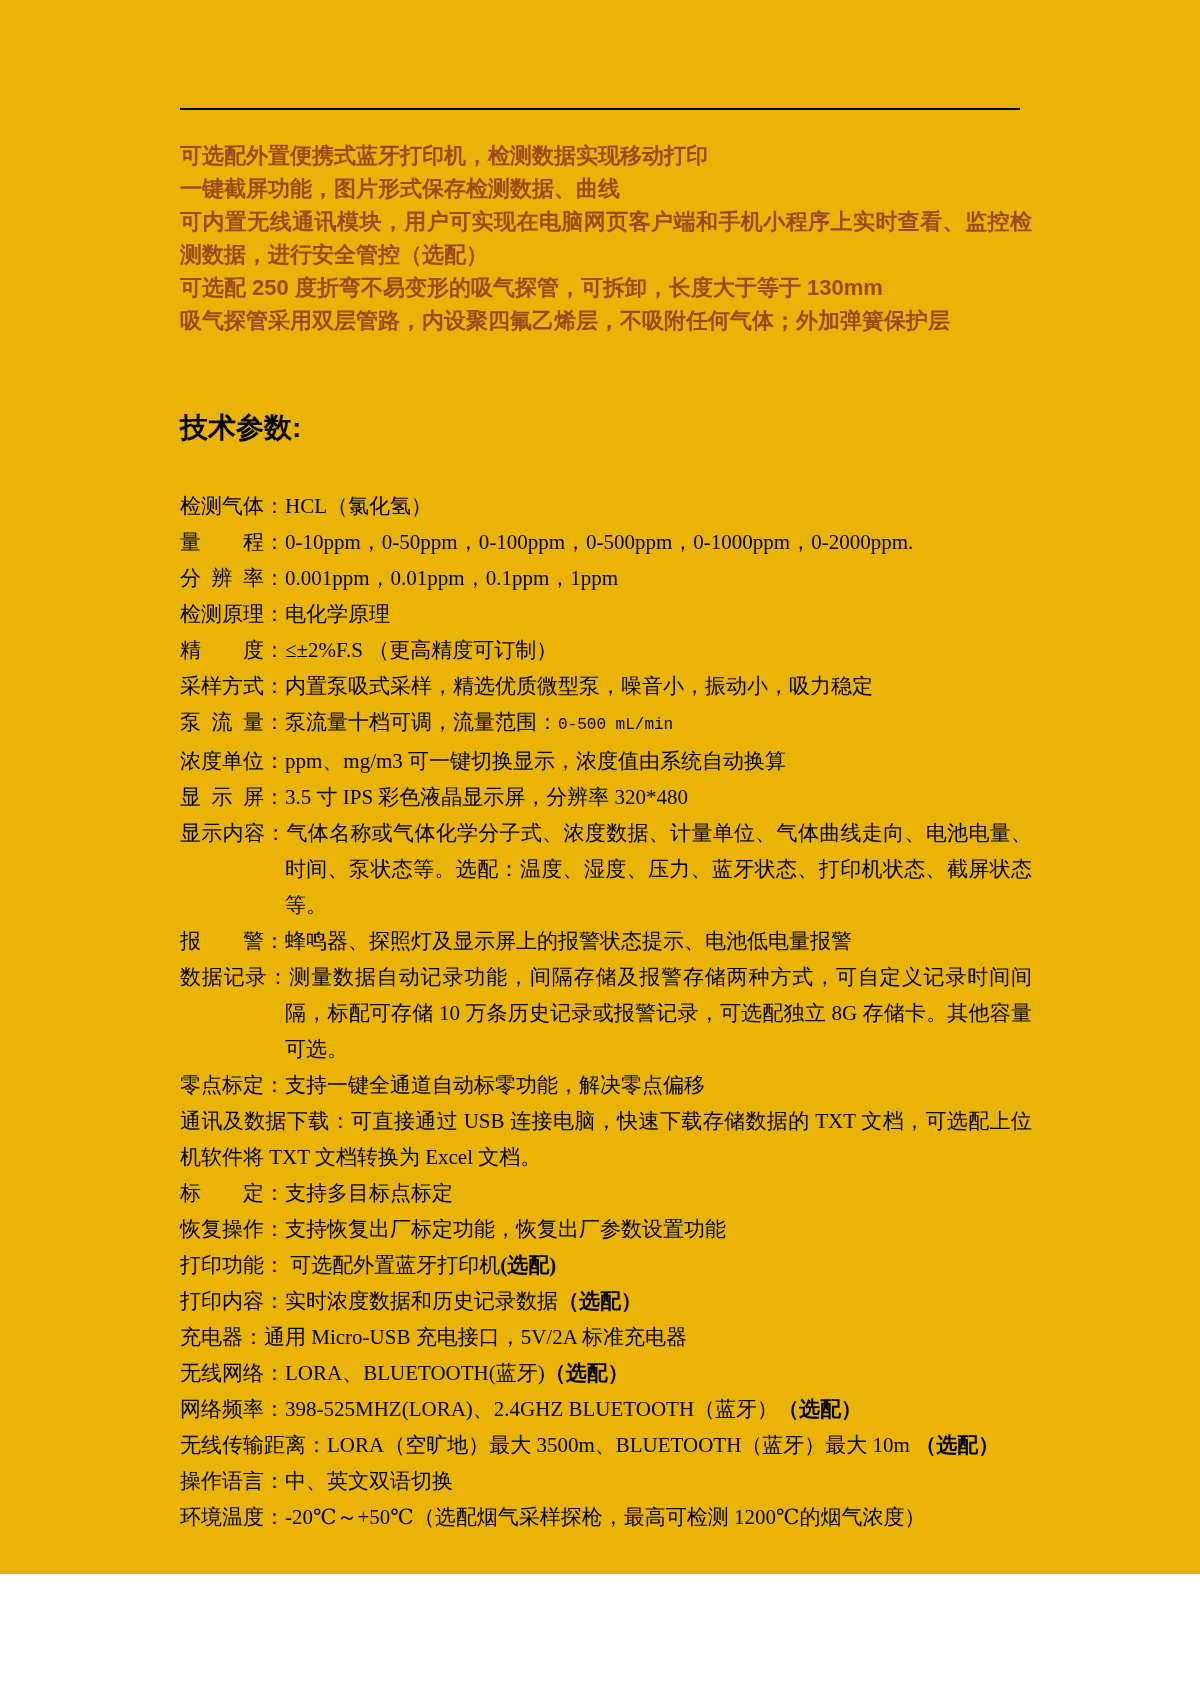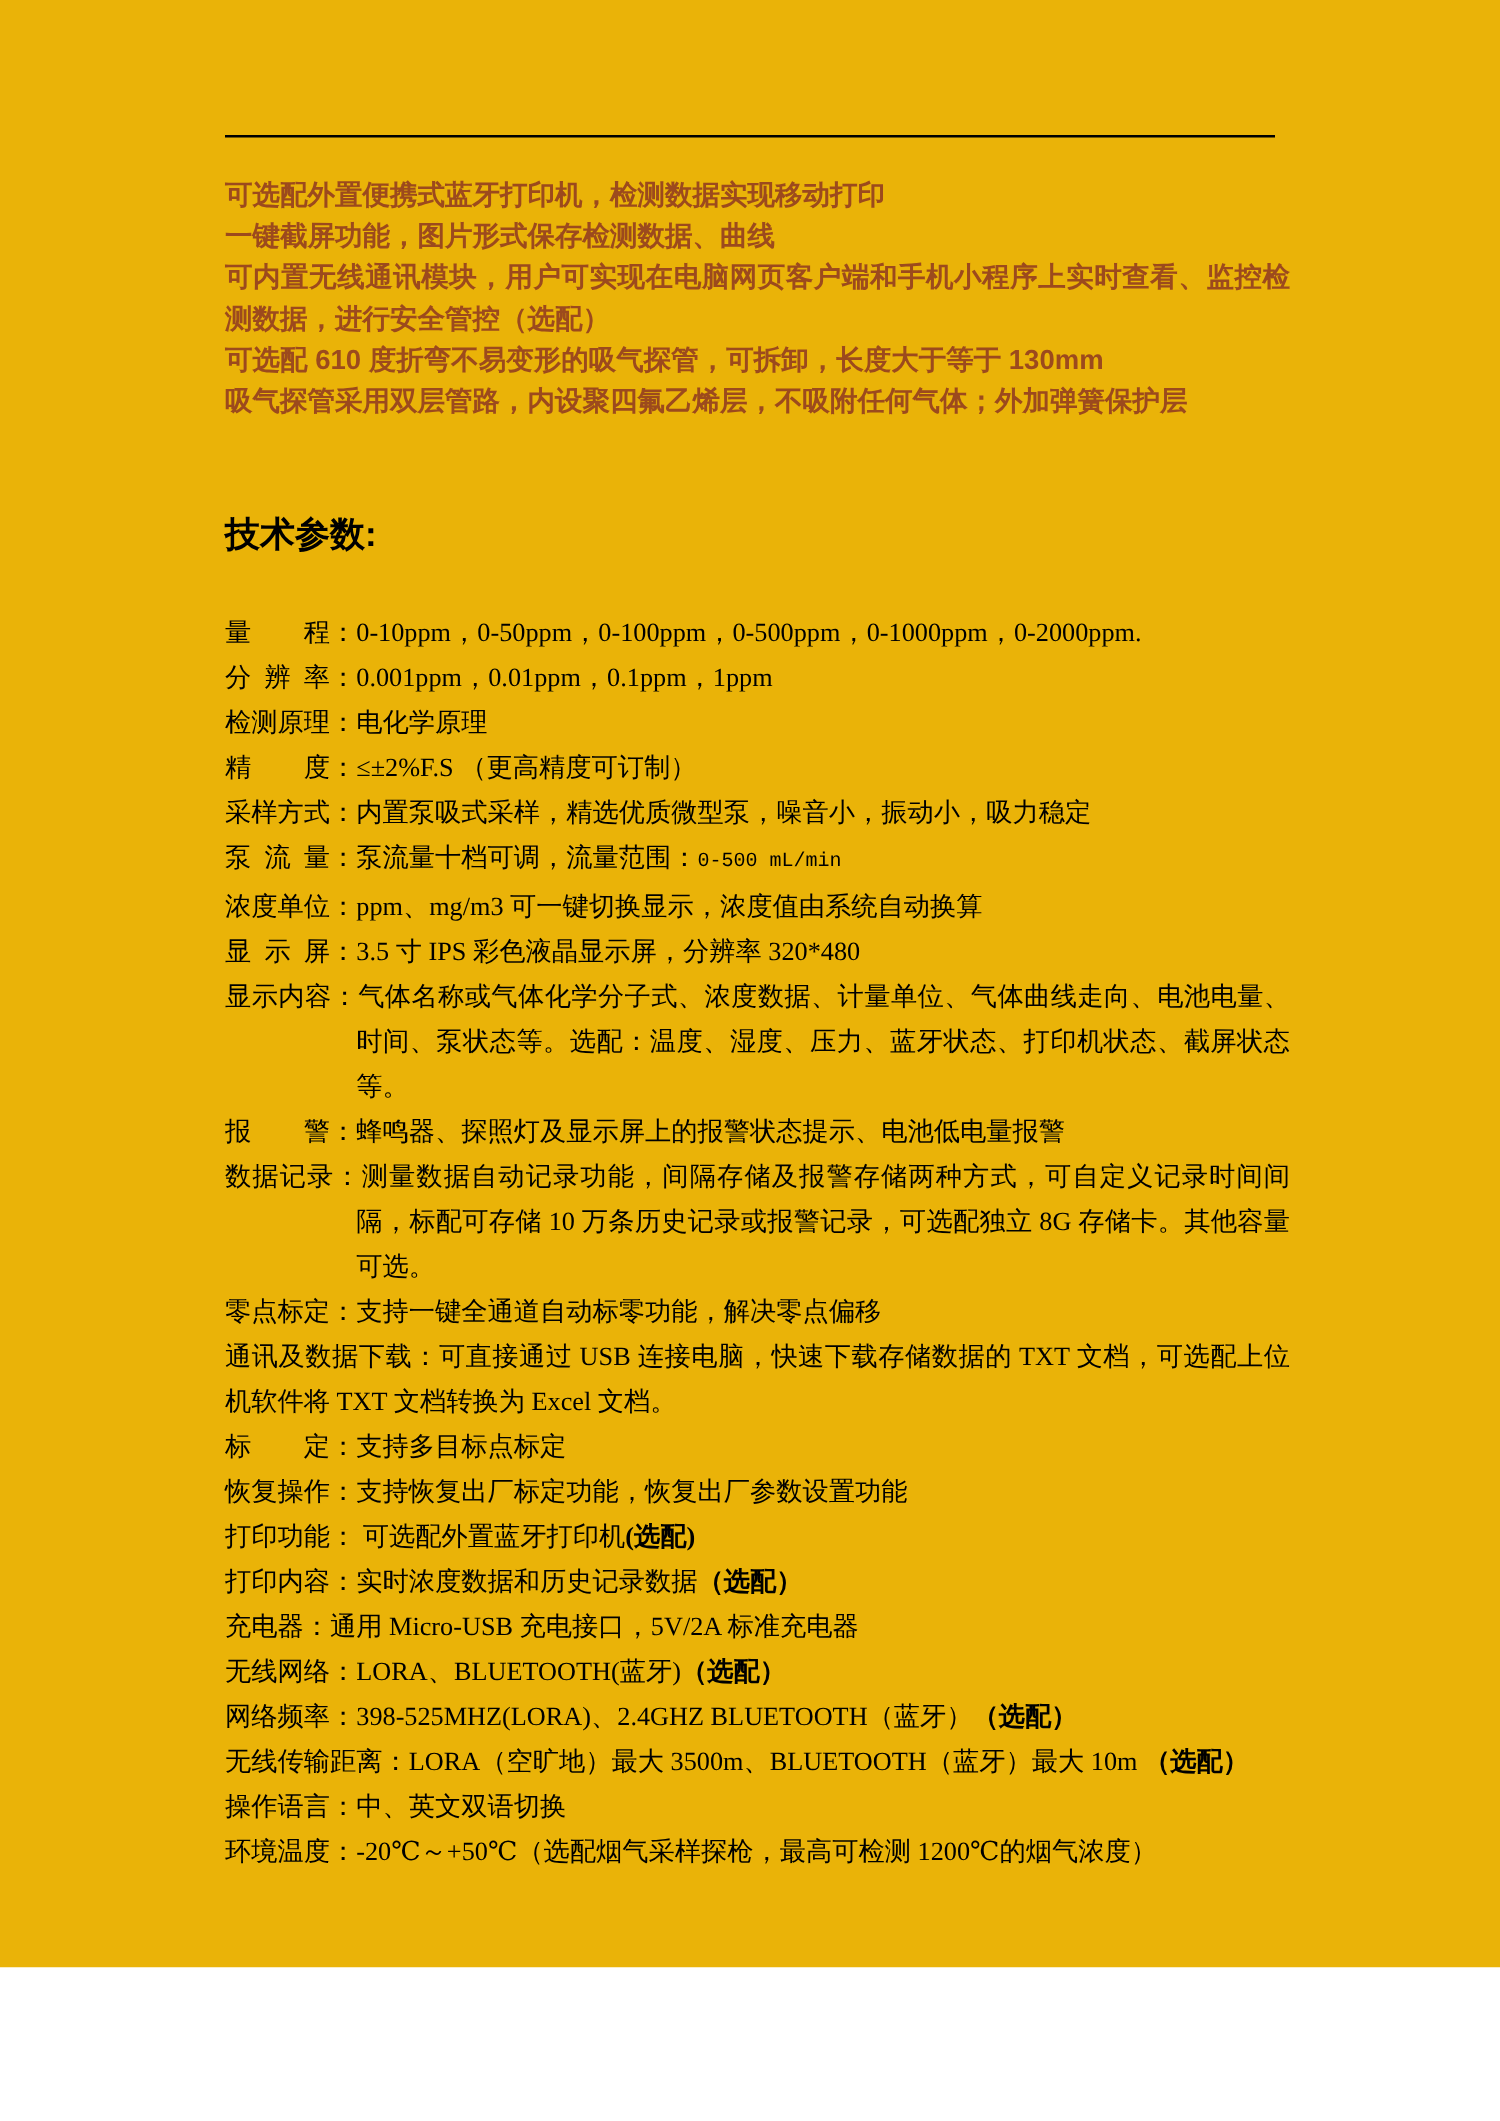--- a/index.html
+++ b/index.html
@@ -27,27 +27,28 @@
 <body>
 
 <div class="page">
 
   <div class="rule"></div>
 
   <div class="features" style="color: rgb(156, 74, 29);">
     <p>可选配外置便携式蓝牙打印机，检测数据实现移动打印</p>
     <p>一键截屏功能，图片形式保存检测数据、曲线</p>
     <p class="wrap">可内置无线通讯模块，用户可实现在电脑网页客户端和手机小程序上实时查看、监控检测数据，进行安全管控（选配）</p>
-    <p>可选配 610 度折弯不易变形的吸气探管，可拆卸，长度大于等于 130mm</p>
+    <p>可选配 250 度折弯不易变形的吸气探管，可拆卸，长度大于等于 130mm</p>
     <p>吸气探管采用双层管路，内设聚四氟乙烯层，不吸附任何气体；外加弹簧保护层</p>
   </div>
 
   <div class="title">技术参数:</div>
 
   <div class="specs">
+    <p class="spec"><span>检测气体：</span><span>HCL（氯化氢）</span></p>
     <p class="spec"><span>量　　程：</span><span>0-10ppm，0-50ppm，0-100ppm，0-500ppm，0-1000ppm，0-2000ppm.</span></p>
     <p class="spec"><span>分 辨 率：</span><span>0.001ppm，0.01ppm，0.1ppm，1ppm</span></p>
     <p class="spec"><span>检测原理：</span><span>电化学原理</span></p>
     <p class="spec"><span>精　　度：</span><span>≤±2%F.S （更高精度可订制）</span></p>
     <p class="spec"><span>采样方式：</span><span>内置泵吸式采样，精选优质微型泵，噪音小，振动小，吸力稳定</span></p>
     <p class="spec"><span>泵 流 量：</span><span>泵流量十档可调，流量范围：</span><span class="mono">0-500 mL/min</span></p>
     <p class="spec"><span>浓度单位：</span><span>ppm、mg/m3 可一键切换显示，浓度值由系统自动换算</span></p>
     <p class="spec"><span>显 示 屏：</span><span>3.5 寸 IPS 彩色液晶显示屏，分辨率 320*480</span></p>
     <p class="spec wrap"><span>显示内容：</span><span>气体名称或气体化学分子式、浓度数据、计量单位、气体曲线走向、电池电量、时间、泵状态等。选配：温度、湿度、压力、蓝牙状态、打印机状态、截屏状态等。</span></p>
     <p class="spec"><span>报　　警：</span><span>蜂鸣器、探照灯及显示屏上的报警状态提示、电池低电量报警</span></p>

